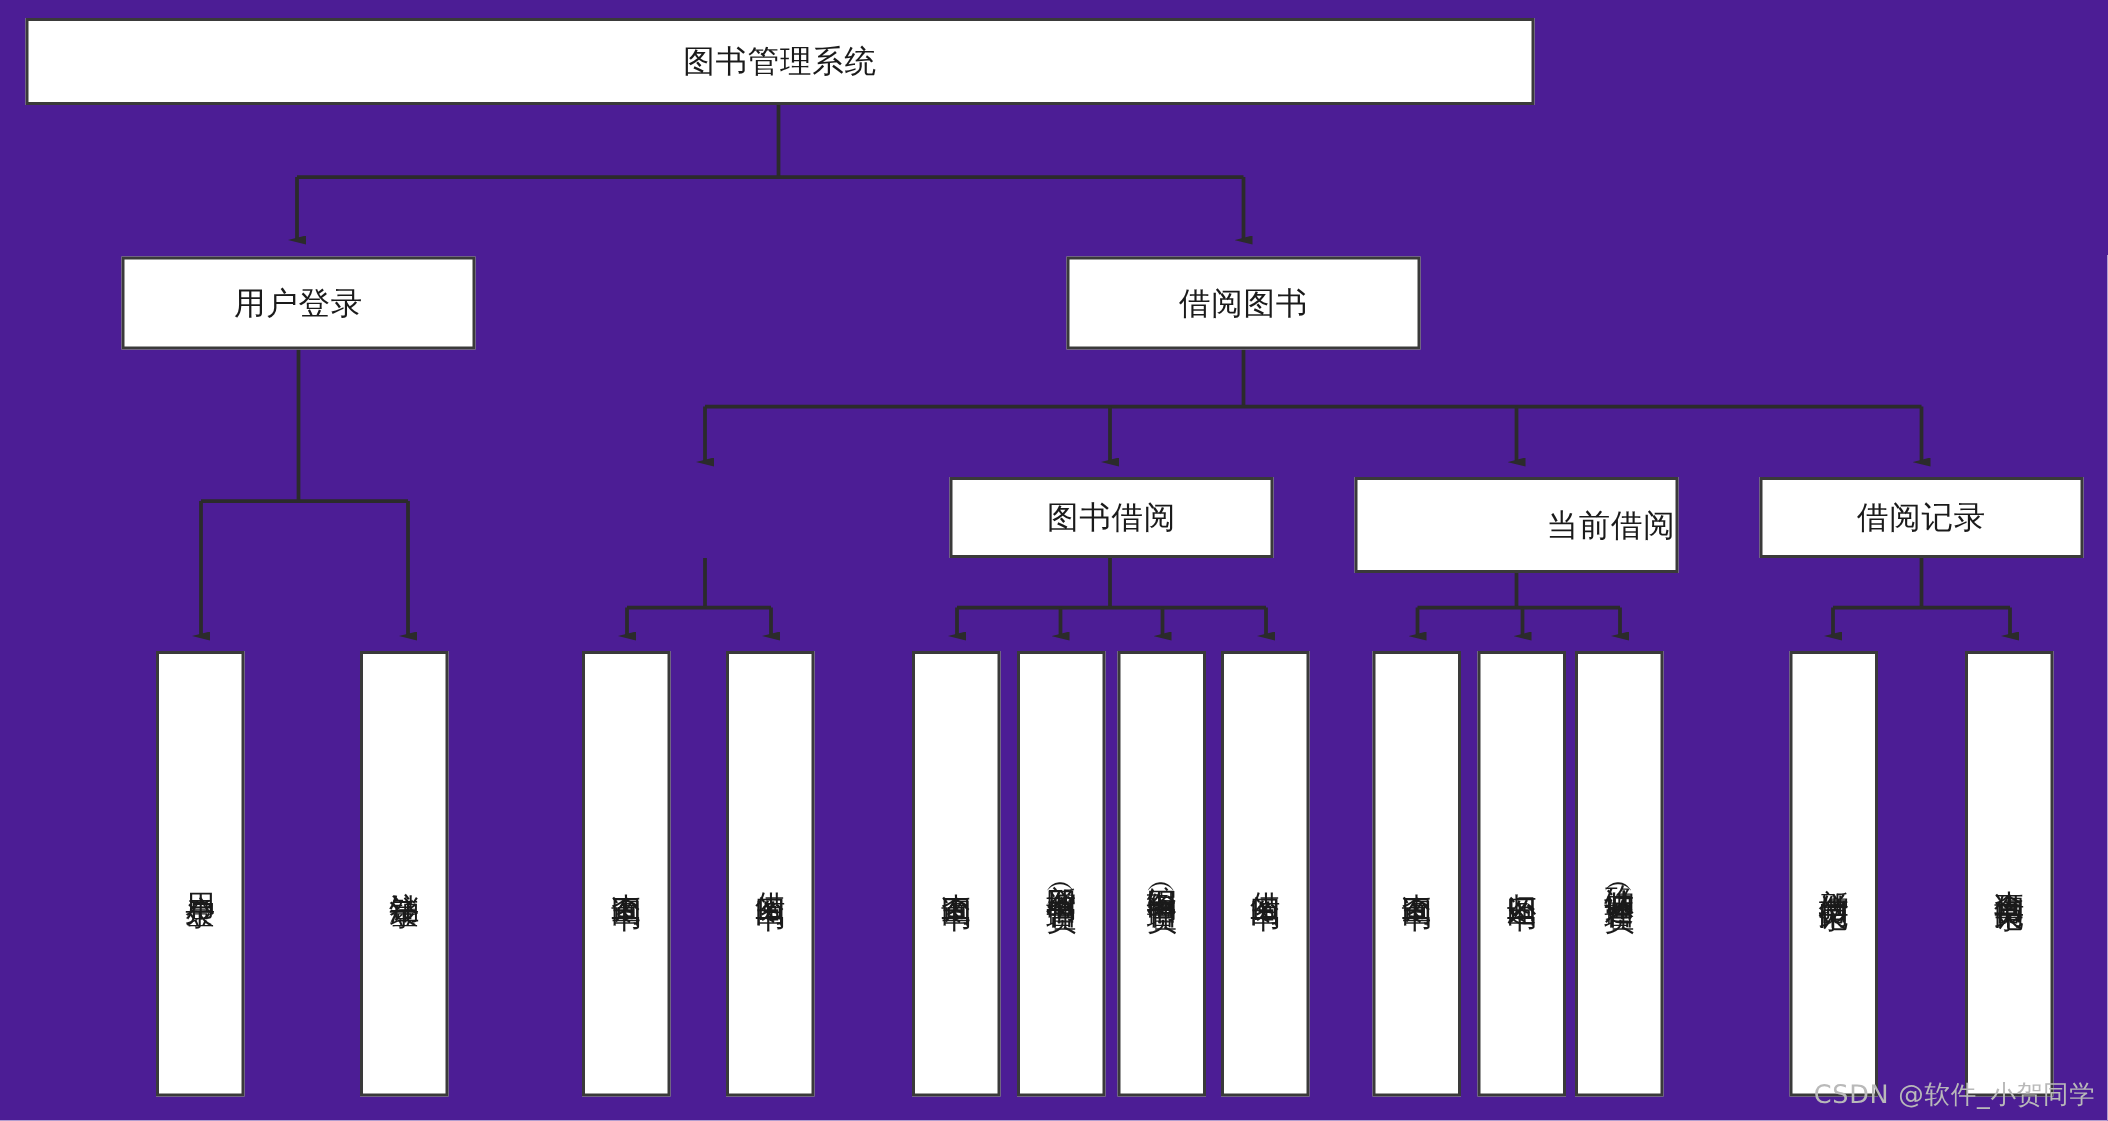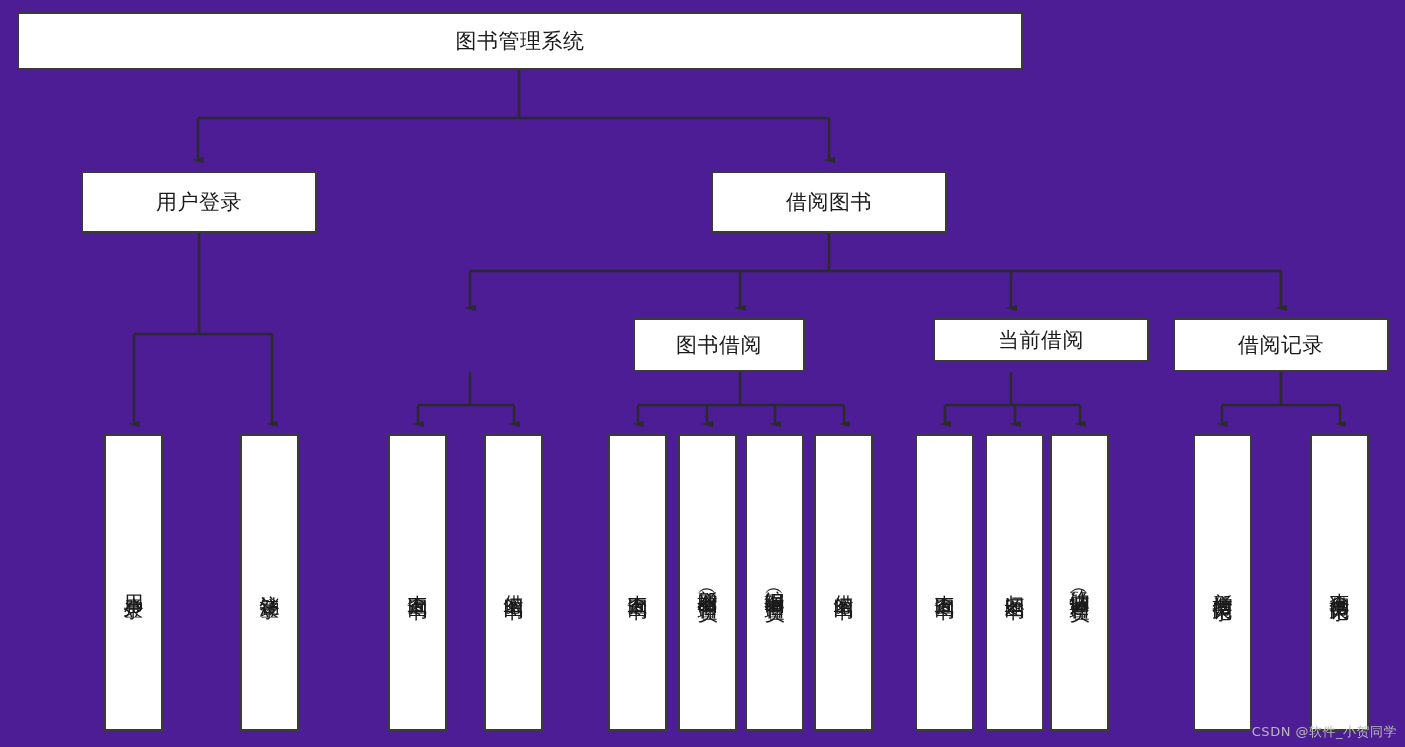--- a/index.html
+++ b/index.html
@@ -54,21 +54,21 @@
     display: block;
     white-space: normal;
   }
   .node-label {
     display: block;
   }
   #watermark {
     position: absolute;
     right: 8px;
     bottom: 6px;
-    font-size: 13px;
+    font-size: 17px;
     color: #b9b9b9;
     letter-spacing: 0.5px;
     white-space: nowrap;
     pointer-events: none;
   }
 </style>
 </head>
 <body>
 
 <div id="diagram-root">
@@ -129,24 +129,24 @@
     <span class="node-label">图书管理系统</span>
   </div>
 
   <div class="node-box horizontal" style="left:81px; top:171px; width:236px; height:62px;">
     <span class="node-label">用户登录</span>
   </div>
   <div class="node-box horizontal" style="left:711px; top:171px; width:236px; height:62px;">
     <span class="node-label">借阅图书</span>
   </div>
 
-  <div class="node-box horizontal" style="left:633px; top:318px; width:172px; height:54px;">
+  <div class="node-box horizontal" style="left:633px; top:318px; width:216px; height:54px;">
     <span class="node-label">图书借阅</span>
   </div>
-  <div class="node-box horizontal" style="left:933px; top:318px; width:216px; height:44px;">
+  <div class="node-box horizontal" style="left:903px; top:318px; width:216px; height:64px;justify-content:flex-end;">
     <span class="node-label">当前借阅</span>
   </div>
   <div class="node-box horizontal" style="left:1173px; top:318px; width:216px; height:54px;text-align:center;">
     <span class="node-label">借阅记录</span>
   </div>
 
   <div class="node-box vertical" style="left:104px; top:434px; width:59px; height:297px;">
     <span class="node-label">用户登录</span>
   </div>
   <div class="node-box vertical" style="left:240px; top:434px; width:59px; height:297px;">

